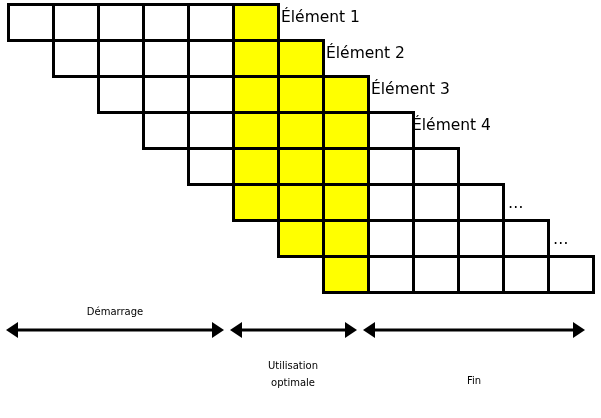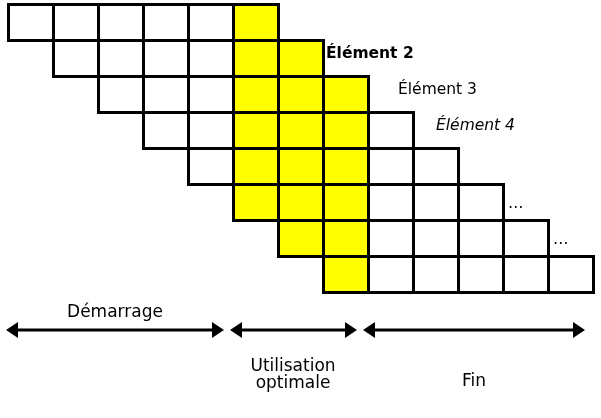--- a/index.html
+++ b/index.html
@@ -28,21 +28,21 @@
   .dots-label{
     position:absolute;
     font-size:15.5px;
     line-height:1;
     letter-spacing:1.5px;
     white-space:nowrap;
     color:#000000;
   }
   .phase-label{
     position:absolute;
-    font-size:17px;
+    font-size:10px;
     line-height:17px;
     text-align:center;
     white-space:pre-line;
     color:#000000;
   }
   svg.axis{position:absolute;left:0;top:0;width:601px;height:418px;overflow:visible;}
 </style>
 </head>
 <body>
 
@@ -93,23 +93,24 @@
       <div class="cell" style="left: 502px; top: 219px; width: 48px; height: 39px; border-color: rgb(0, 0, 0); background: rgb(255, 255, 255);"></div>
       <div class="cell filled" style="left: 322px; top: 255px; width: 48px; height: 39px; border-color: rgb(0, 0, 0); background: rgb(255, 255, 0);"></div>
       <div class="cell" style="left: 367px; top: 255px; width: 48px; height: 39px; border-color: rgb(0, 0, 0); background: rgb(255, 255, 255);"></div>
       <div class="cell" style="left: 412px; top: 255px; width: 48px; height: 39px; border-color: rgb(0, 0, 0); background: rgb(255, 255, 255);"></div>
       <div class="cell" style="left: 457px; top: 255px; width: 48px; height: 39px; border-color: rgb(0, 0, 0); background: rgb(255, 255, 255);"></div>
       <div class="cell" style="left: 502px; top: 255px; width: 48px; height: 39px; border-color: rgb(0, 0, 0); background: rgb(255, 255, 255);"></div>
       <div class="cell" style="left: 547px; top: 255px; width: 48px; height: 39px; border-color: rgb(0, 0, 0); background: rgb(255, 255, 255);"></div>
     </div>
 
   <div class="label-layer" id="label-layer">
-      <div class="elem-label" style="left: 326px; top: 46px; font-weight: bold;">Élément 2</div>
-      <div class="elem-label" style="left: 371px; top: 82px; padding-left: 27px;">Élément 3</div>
-      <div class="elem-label" style="left: 436px; top: 118px; font-style: italic;">Élément 4</div>
+      <div class="elem-label" style="left: 281px; top: 10px;">Élément 1</div>
+      <div class="elem-label" style="left: 326px; top: 46px;">Élément 2</div>
+      <div class="elem-label" style="left: 371px; top: 82px;">Élément 3</div>
+      <div class="elem-label" style="left: 412px; top: 118px;">Élément 4</div>
       <div class="dots-label" style="left: 508px; top: 196px;">…</div>
       <div class="dots-label" style="left: 553px; top: 232px;">…</div>
     </div>
 
   <div class="axis-layer">
     <svg class="axis" id="axis-svg" viewBox="0 0 601 418" xmlns="http://www.w3.org/2000/svg">
         <g>
           <line x1="16" y1="330" x2="214" y2="330" stroke="#000000" stroke-width="3"></line>
           <polygon points="6,330 18,322 18,338" fill="#000000"></polygon>
           <polygon points="224,330 212,322 212,338" fill="#000000"></polygon>

